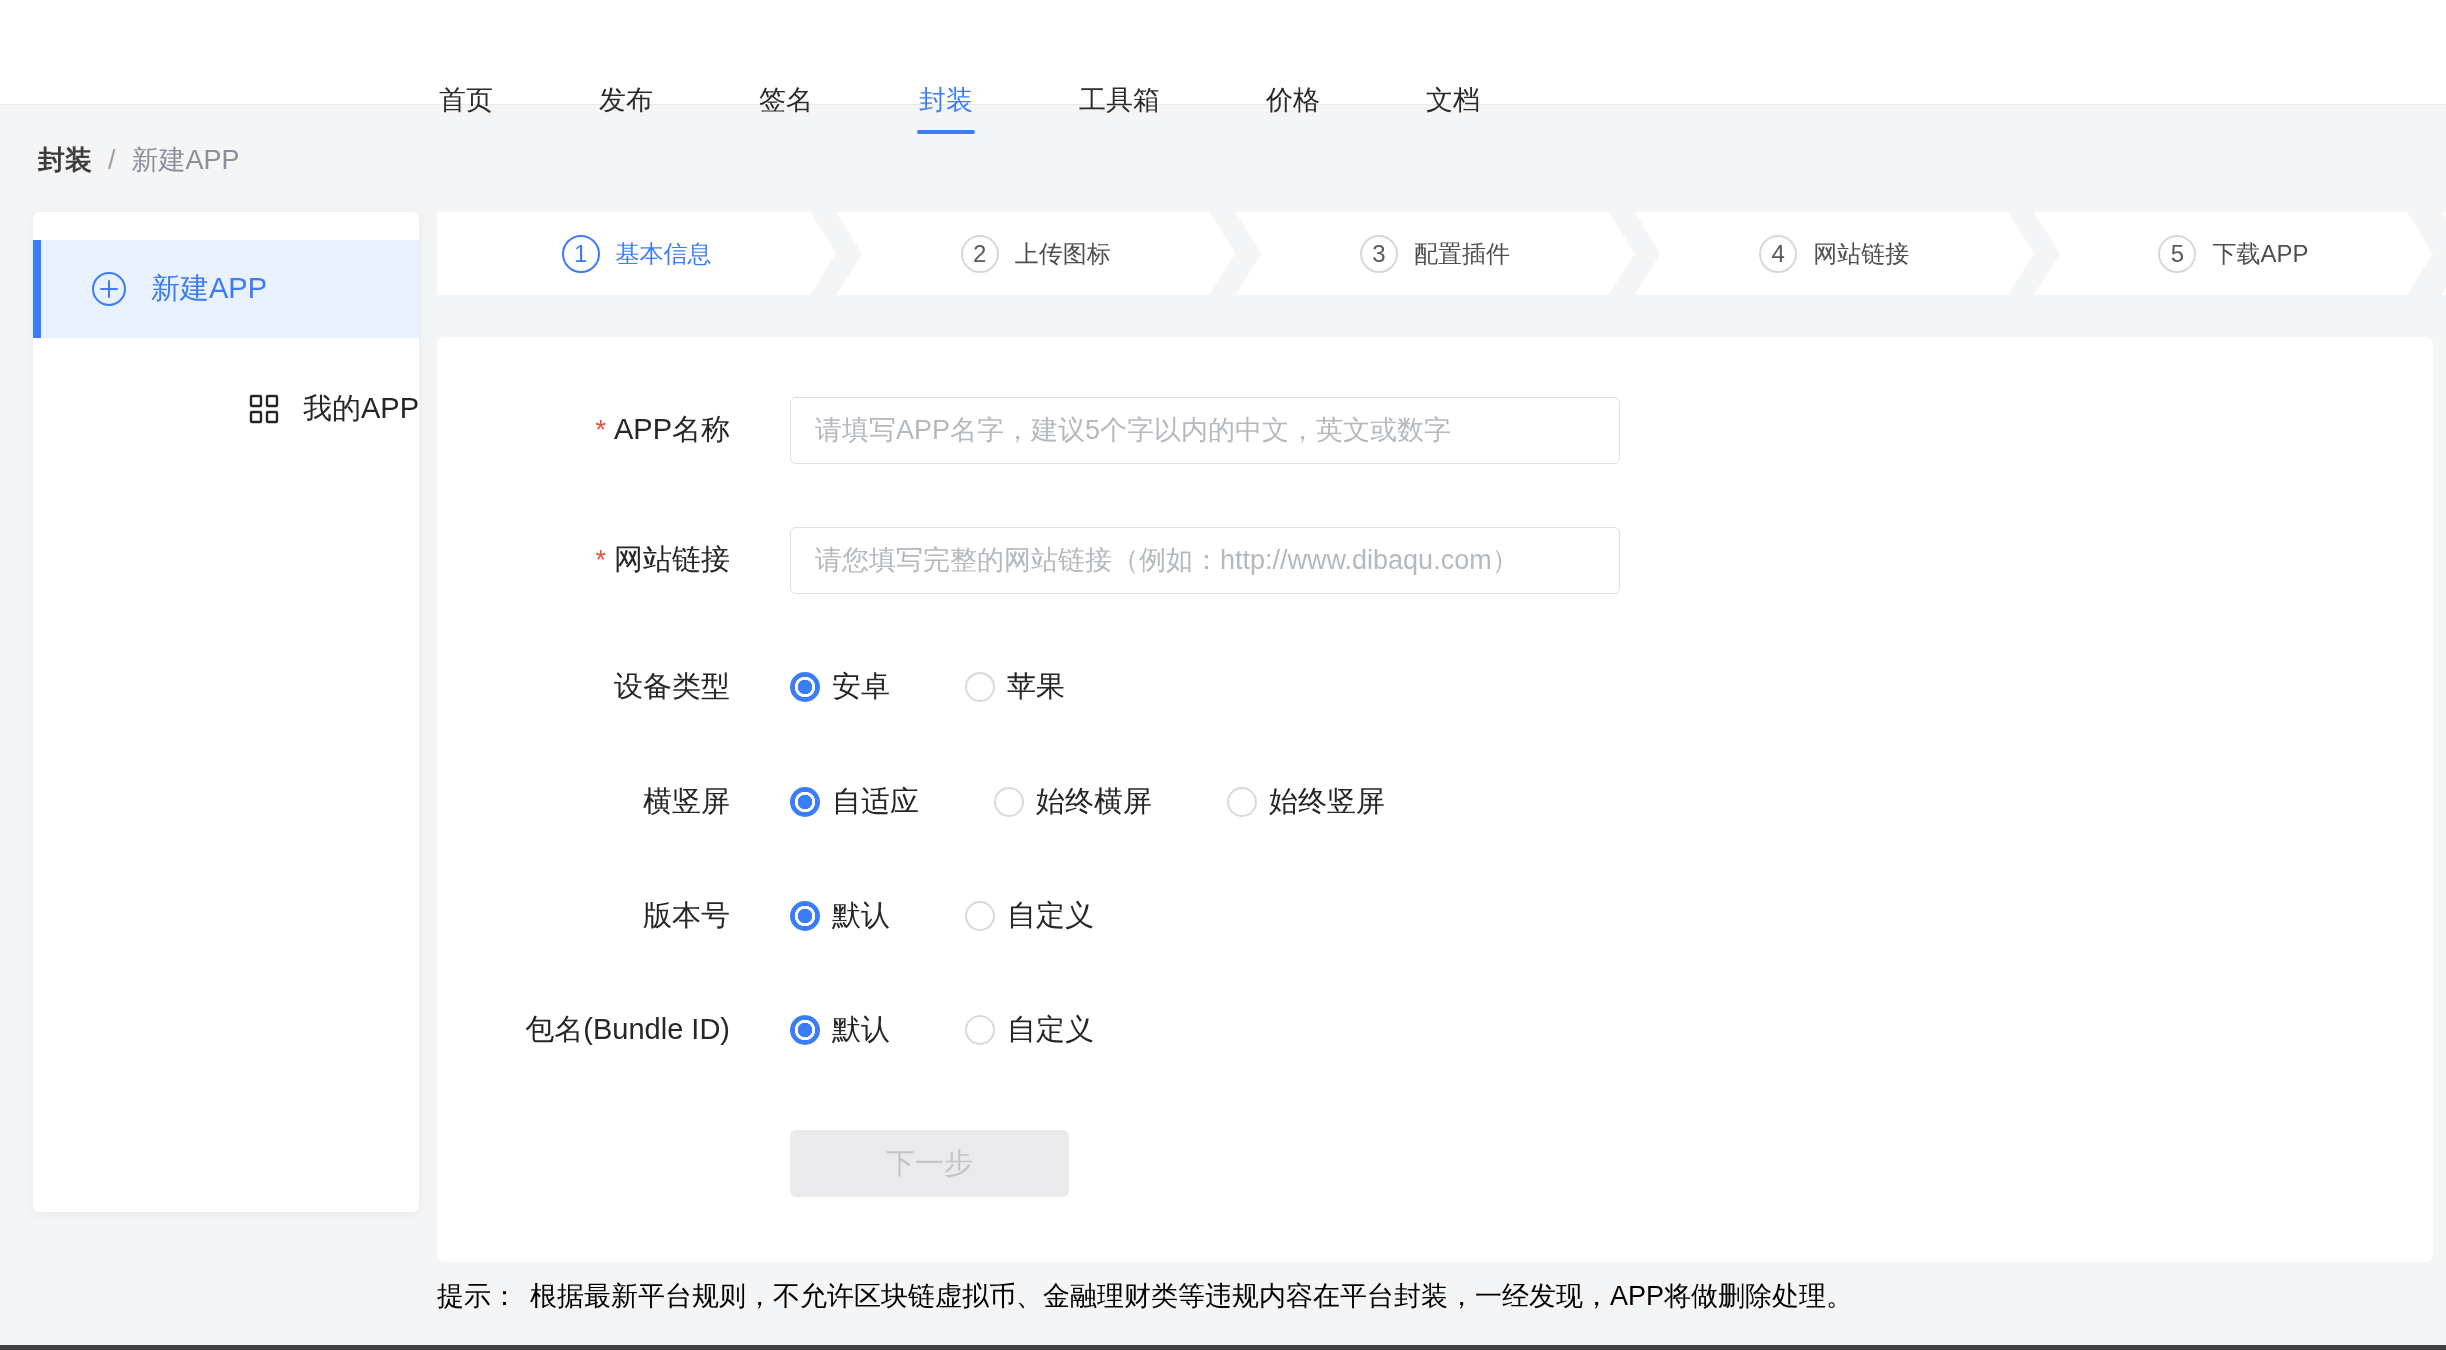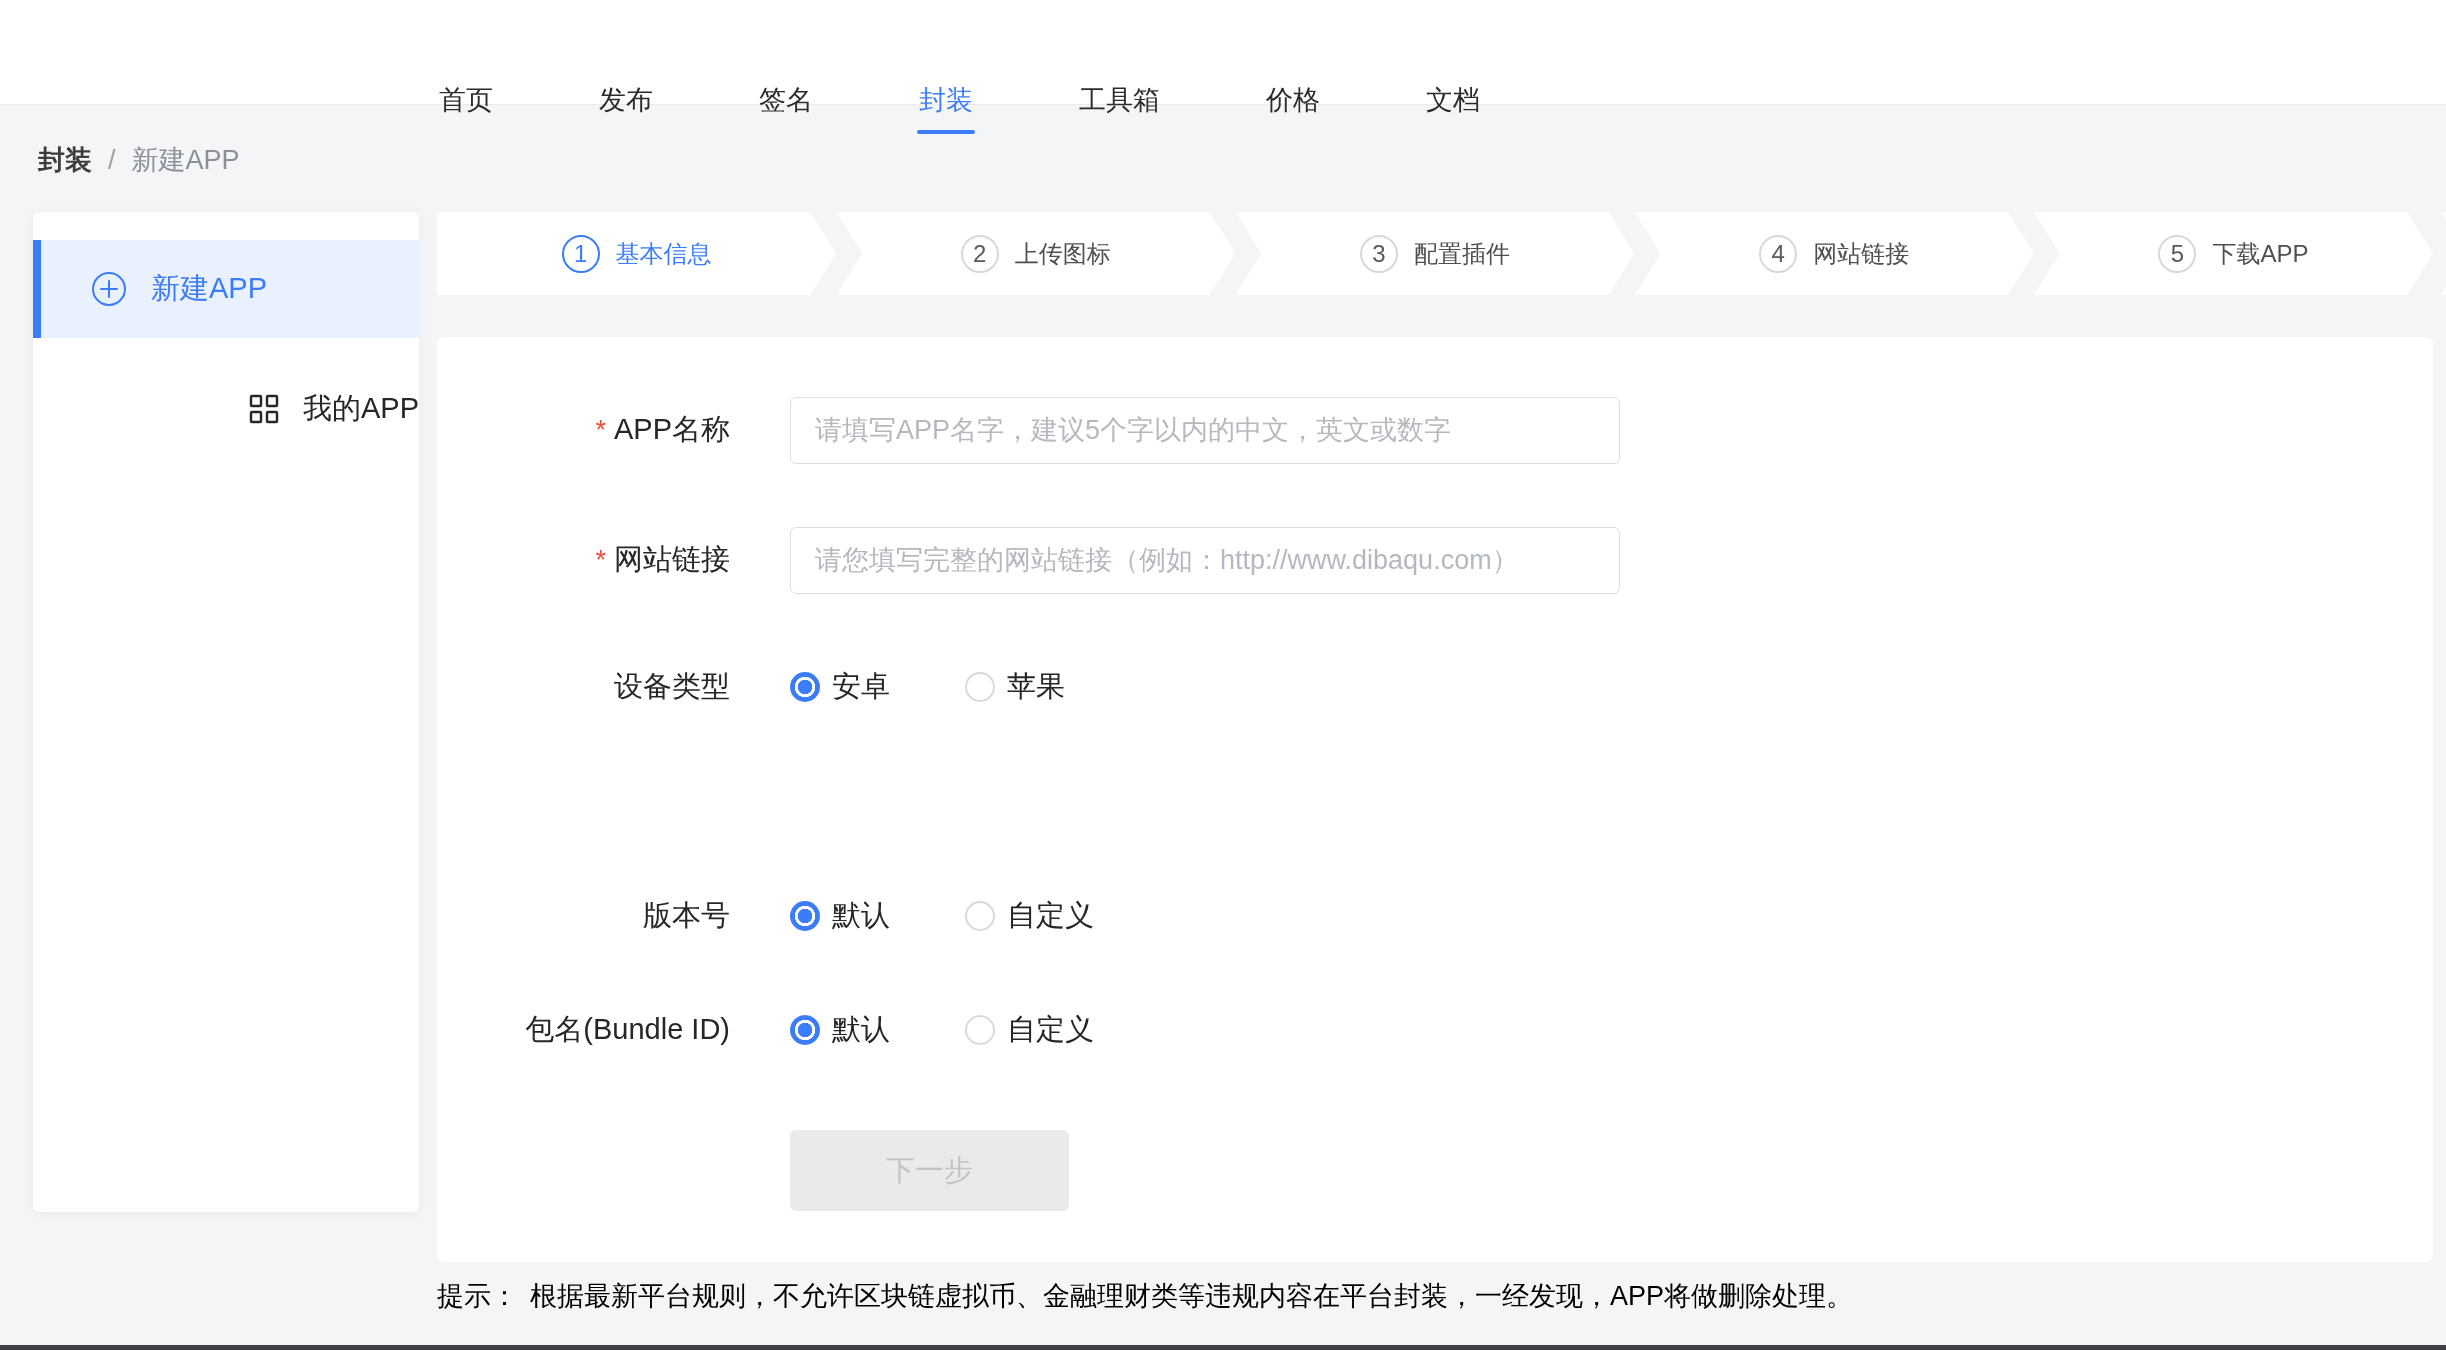--- a/index.html
+++ b/index.html
@@ -48,21 +48,21 @@
   .text-input { width:830px; height:67px; border:1px solid #dcdfe6; border-radius:6px; font-size:27px; padding:0 24px;
                 color:#333; outline:none; font-family:"Liberation Sans", sans-serif; background:#fff; }
   .text-input::placeholder { color:#b4b8bf; }
   .radio-opt { display:flex; align-items:center; margin-right:75px; cursor:pointer; }
   .radio { width:30px; height:30px; border-radius:50%; flex:0 0 auto; }
   .radio.unselected { border:2px solid #d9d9d9; background:#fff; }
   .radio.selected { background:radial-gradient(circle, #3b7cf8 0 7px, #fff 7.5px 10px, #3b7cf8 10.5px 15px); }
   .radio-label { margin-left:12px; font-size:29px; color:#262626; }
   .row-1 { top:59px; } .row-2 { top:189px; } .row-3 { top:316px; }
   .row-4 { top:431px; } .row-5 { top:545px; } .row-6 { top:659px; }
-  .next-btn { position:absolute; left:353px; top:793px; width:279px; height:81px; background:#eaeaec; color:#c4c4c8;
+  .next-btn { position:absolute; left:353px; top:793px; width:279px; height:67px; background:#eaeaec; color:#c4c4c8;
               border:none; border-radius:6px; font-size:29px; font-family:"Liberation Sans", sans-serif; cursor:not-allowed; }
 
   
   .hint { position:absolute; left:437px; top:1278px; font-size:27px; color:#000000; display:flex; }
   .hint-prefix { margin-right:12px; }
   .footer-strip { position:absolute; left:0; bottom:0; width:100%; height:5px; background:#404044; }
 </style>
 </head>
 <body>
 
@@ -158,20 +158,37 @@
           <span class="radio selected"></span>
           <span class="radio-label">安卓</span>
         </label>
         <label class="radio-opt">
           <span class="radio unselected"></span>
           <span class="radio-label">苹果</span>
         </label>
       </div>
     </div>
 
+    <div class="form-row row-4">
+      <div class="row-label"><span>横竖屏</span></div>
+      <div class="row-control">
+        <label class="radio-opt">
+          <span class="radio selected"></span>
+          <span class="radio-label">自适应</span>
+        </label>
+        <label class="radio-opt">
+          <span class="radio unselected"></span>
+          <span class="radio-label">始终横屏</span>
+        </label>
+        <label class="radio-opt">
+          <span class="radio unselected"></span>
+          <span class="radio-label">始终竖屏</span>
+        </label>
+      </div>
+    </div>
 
     <div class="form-row row-5">
       <div class="row-label"><span>版本号</span></div>
       <div class="row-control">
         <label class="radio-opt">
           <span class="radio selected"></span>
           <span class="radio-label">默认</span>
         </label>
         <label class="radio-opt">
           <span class="radio unselected"></span>

